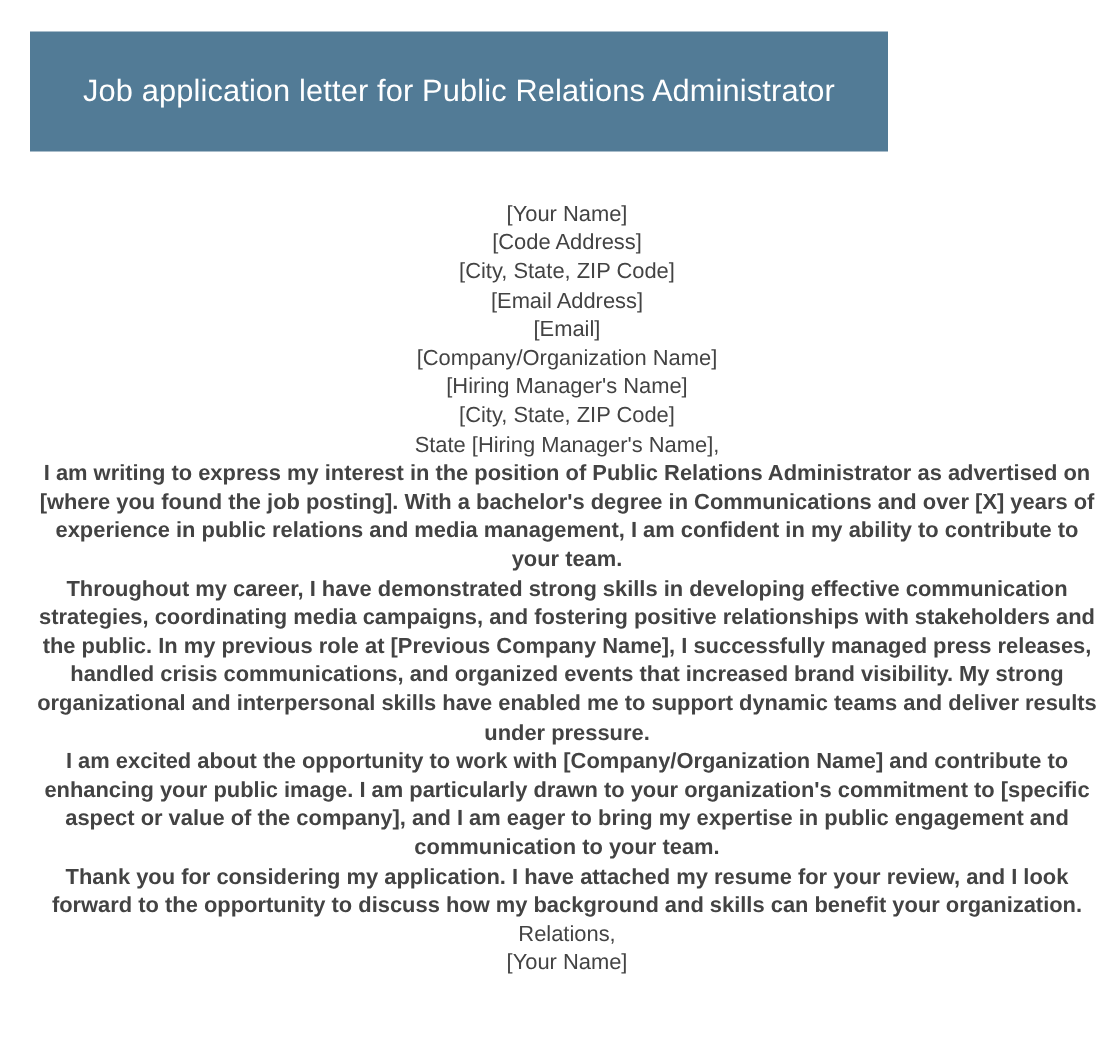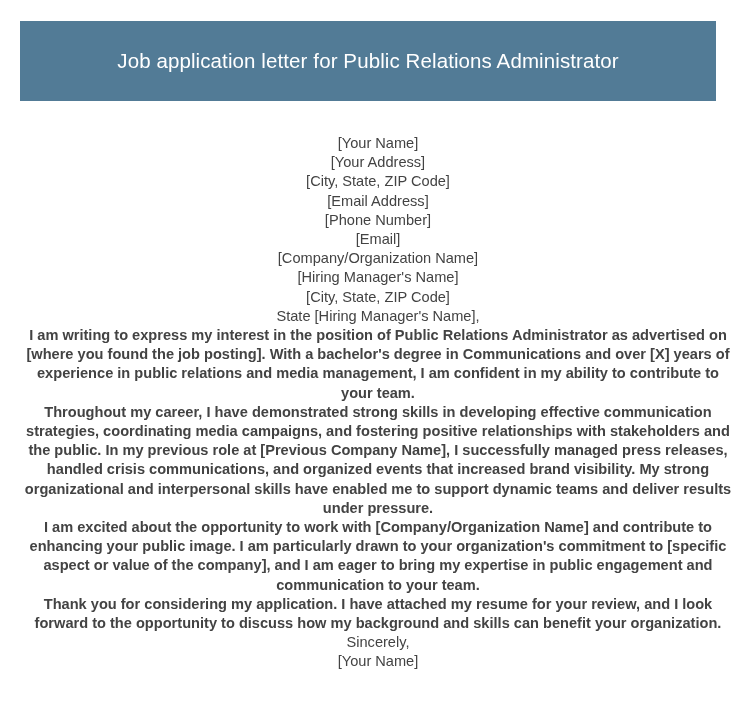--- a/index.html
+++ b/index.html
@@ -20,21 +20,21 @@
     width: 740px;
     height: 705px;
     background: #ffffff;
   }
 
   
   .header-banner {
     position: absolute;
     left: 20px;
     top: 21px;
-    width: 696px;
+    width: 572px;
     height: 80px;
     background: #527b96;
     display: flex;
     align-items: center;
     justify-content: center;
     box-sizing: border-box;
   }
   .header-title {
     color: #ffffff;
     font-family: "Liberation Sans", sans-serif;
@@ -76,38 +76,37 @@
 <div id="page">
 
   <div class="header-banner">
     <div class="header-title">Job application letter for Public Relations Administrator</div>
   </div>
 
   <div class="letter-body">
 
     <div>
       <span class="letter-line">[Your Name]</span>
-      <span class="letter-line">[Your Address]</span>
+      <span class="letter-line">[Code Address]</span>
       <span class="letter-line">[City, State, ZIP Code]</span>
       <span class="letter-line">[Email Address]</span>
-      <span class="letter-line">[Phone Number]</span>
       <span class="letter-line">[Email]</span>
     </div>
 
     <div>
       <span class="letter-line">[Company/Organization Name]</span>
       <span class="letter-line">[Hiring Manager's Name]</span>
       <span class="letter-line">[City, State, ZIP Code]</span>
     </div>
 
     <span class="letter-line">State [Hiring Manager's Name],</span>
 
     <p class="letter-para">I am writing to express my interest in the position of Public Relations Administrator as advertised on [where you found the job posting]. With a bachelor's degree in Communications and over [X] years of experience in public relations and media management, I am confident in my ability to contribute to your team.</p>
     <p class="letter-para">Throughout my career, I have demonstrated strong skills in developing effective communication strategies, coordinating media campaigns, and fostering positive relationships with stakeholders and the public. In my previous role at [Previous Company Name], I successfully managed press releases, handled crisis communications, and organized events that increased brand visibility. My strong organizational and interpersonal skills have enabled me to support dynamic teams and deliver results under pressure.</p>
     <p class="letter-para">I am excited about the opportunity to work with [Company/Organization Name] and contribute to enhancing your public image. I am particularly drawn to your organization's commitment to [specific aspect or value of the company], and I am eager to bring my expertise in public engagement and communication to your team.</p>
     <p class="letter-para">Thank you for considering my application. I have attached my resume for your review, and I look forward to the opportunity to discuss how my background and skills can benefit your organization.</p>
 
-    <span class="letter-line">Sincerely,</span>
+    <span class="letter-line">Relations,</span>
     <span class="letter-line">[Your Name]</span>
 
   </div>
 
 </div>
 
 </body></html>

